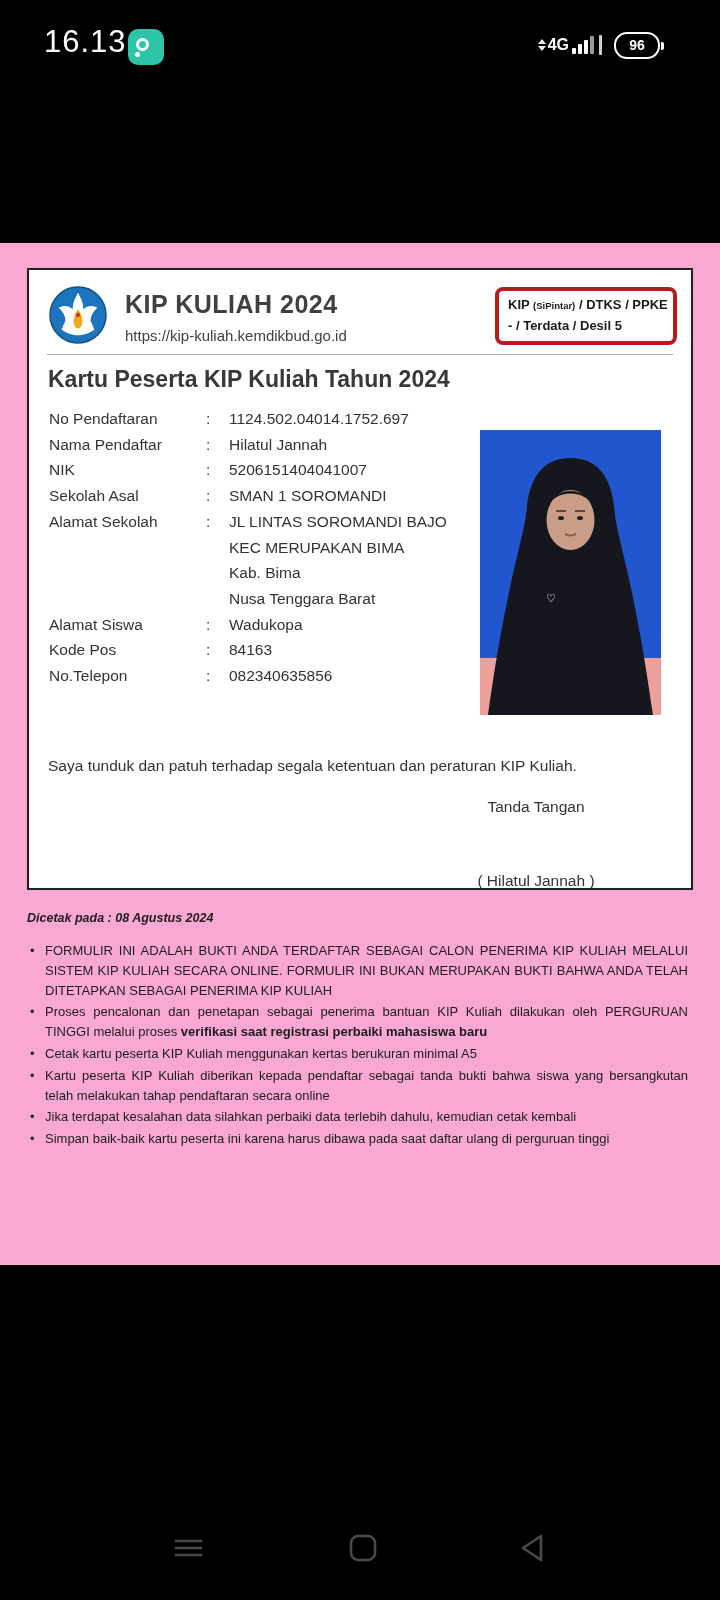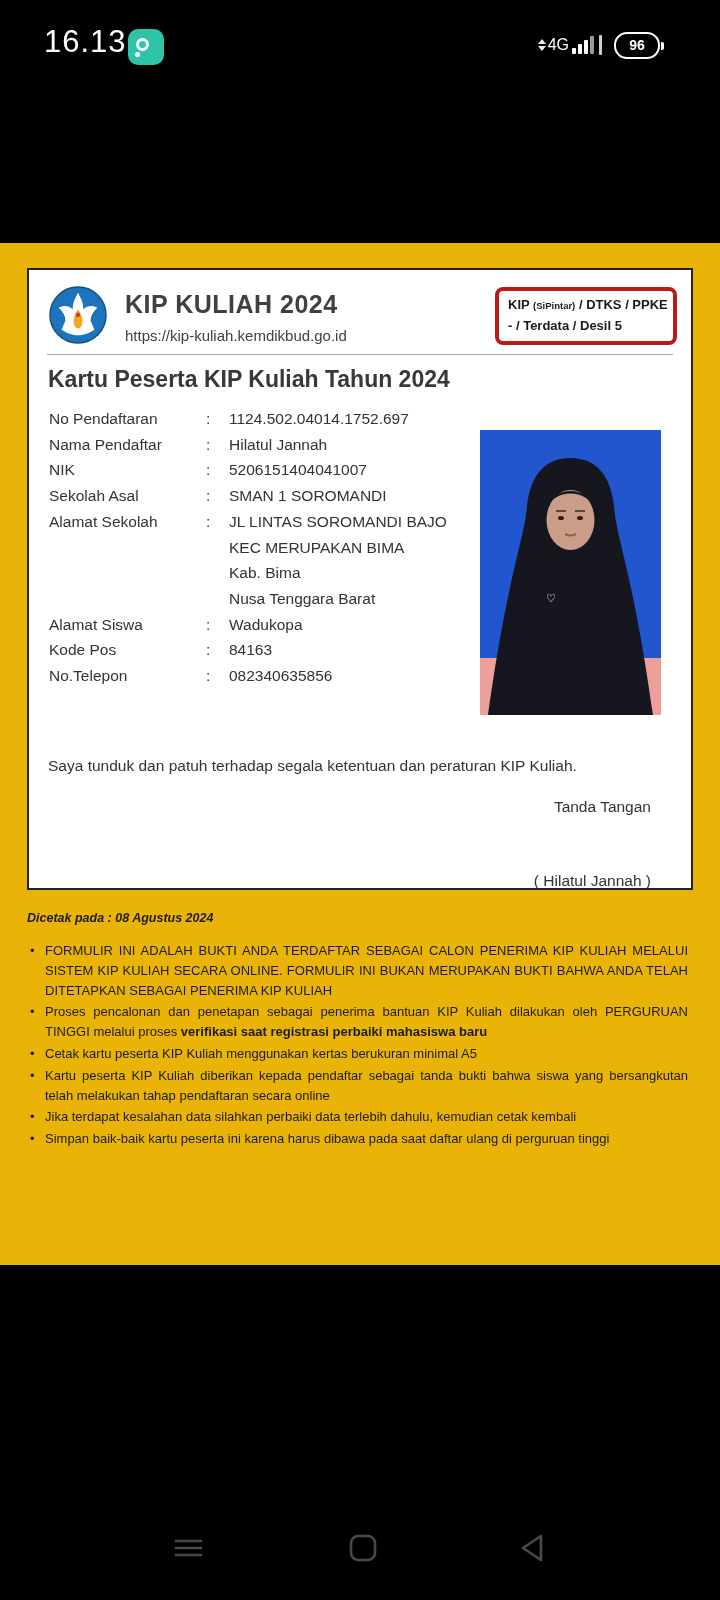--- a/index.html
+++ b/index.html
@@ -12,32 +12,32 @@
   .time { position:absolute; left:44px; top:24px; font-size:31px; font-weight:400; letter-spacing:1px; }
   .app-icon { position:absolute; left:128px; top:29px; width:36px; height:36px;
               background:#2ec4a7; border-radius:10px; }
   .app-icon .ring { position:absolute; left:8px; top:9px; width:13px; height:13px;
                     border:3.5px solid #fff; border-radius:50%; }
   .app-icon .dot { position:absolute; left:7px; top:23px; width:5px; height:5px; background:#fff; border-radius:50%; }
   .status-right { position:absolute; right:60px; top:28px; height:34px; display:flex; align-items:center; }
   .updown { display:flex; flex-direction:column; gap:2px; margin-right:2px; }
   .updown .tri-up { width:0; height:0; border-left:4px solid transparent; border-right:4px solid transparent; border-bottom:5px solid #e8e8e8; }
   .updown .tri-dn { width:0; height:0; border-left:4px solid transparent; border-right:4px solid transparent; border-top:5px solid #e8e8e8; }
-  .net-label { font-size:16px; font-weight:400; margin-right:3px; }
+  .net-label { font-size:16px; font-weight:700; margin-right:3px; }
   .sig-bars { display:flex; align-items:flex-end; gap:2.5px; margin-right:5px; }
   .sig-bars i { display:block; width:3.5px; background:#fff; border-radius:1px; }
   .sig-bars i.b1{height:6px;} .sig-bars i.b2{height:10px;} .sig-bars i.b3{height:14px;}
   .sig-bars i.b4{height:18px; background:#9a9a9a;}
   .sim-bar { width:3.5px; height:20px; background:#cfcfcf; border-radius:1px; margin-right:12px; }
   .battery { position:relative; width:46px; height:27px; border:2.5px solid #fff; border-radius:13px;
              display:flex; align-items:center; justify-content:center; font-size:14px; font-weight:700; color:#fff; }
   .battery .nub { position:absolute; right:-6px; top:8px; width:3.5px; height:8px; background:#fff; border-radius:0 2px 2px 0; }
 
   
-  .sheet { position:absolute; top:243px; left:0; width:720px; height:1022px; background:#eab308; color:#333; }
+  .sheet { position:absolute; top:243px; left:0; width:720px; height:1022px; background:#f9a8d4; color:#333; }
 
   .doc-box { position:absolute; left:27px; top:25px; width:666px; height:622px; border:2px solid #222; background:#fff; }
 
   .logo { position:absolute; left:20px; top:16px; width:58px; height:58px; }
   .hdr-text { position:absolute; left:96px; top:20px; }
   .hdr-title { font-size:25px; font-weight:700; color:#404040; letter-spacing:0.5px; }
   .hdr-url { font-size:15px; color:#404040; margin-top:8px; }
 
   .badge { position:absolute; right:14px; top:17px; width:182px; border:4px solid #b91c1c; border-radius:8px;
            padding:4px 8px 5px 9px; color:#1a1a1a; font-weight:700; font-size:13px; line-height:20px; white-space:nowrap; }
@@ -49,21 +49,21 @@
 
   .fields { position:absolute; left:20px; top:136px; width:440px; font-size:15.5px; color:#333; }
   .frow { display:flex; }
   .flabel { width:157px; line-height:25.7px; }
   .fcolon { width:23px; line-height:25.7px; }
   .fvalue { flex:1; line-height:25.7px; }
 
   .photo { position:absolute; left:451px; top:160px; width:181px; height:285px; }
 
   .statement { position:absolute; left:19px; top:487px; width:600px; font-size:15.5px; color:#333; }
-  .signature { position:absolute; right:40px; top:528px; width:230px; text-align:right; font-size:15.5px; color:#333; }
+  .signature { position:absolute; right:40px; top:528px; width:230px; text-align:center; font-size:15.5px; color:#333; }
   .sig-name { margin-top:56px; }
 
   .printed { position:absolute; left:27px; top:668px; font-size:12.5px; font-style:italic; font-weight:600; color:#1d1d1d; }
   .notes { position:absolute; left:30px; top:698px; width:658px; font-size:13px; line-height:19.8px; color:#1c1c1c; }
   .note { display:flex; margin-bottom:2px; }
   .note .mark { width:15px; flex:0 0 15px; }
   .note .ntext { flex:1; text-align:justify; }
   .note .ntext b { font-weight:700; }
 
   

